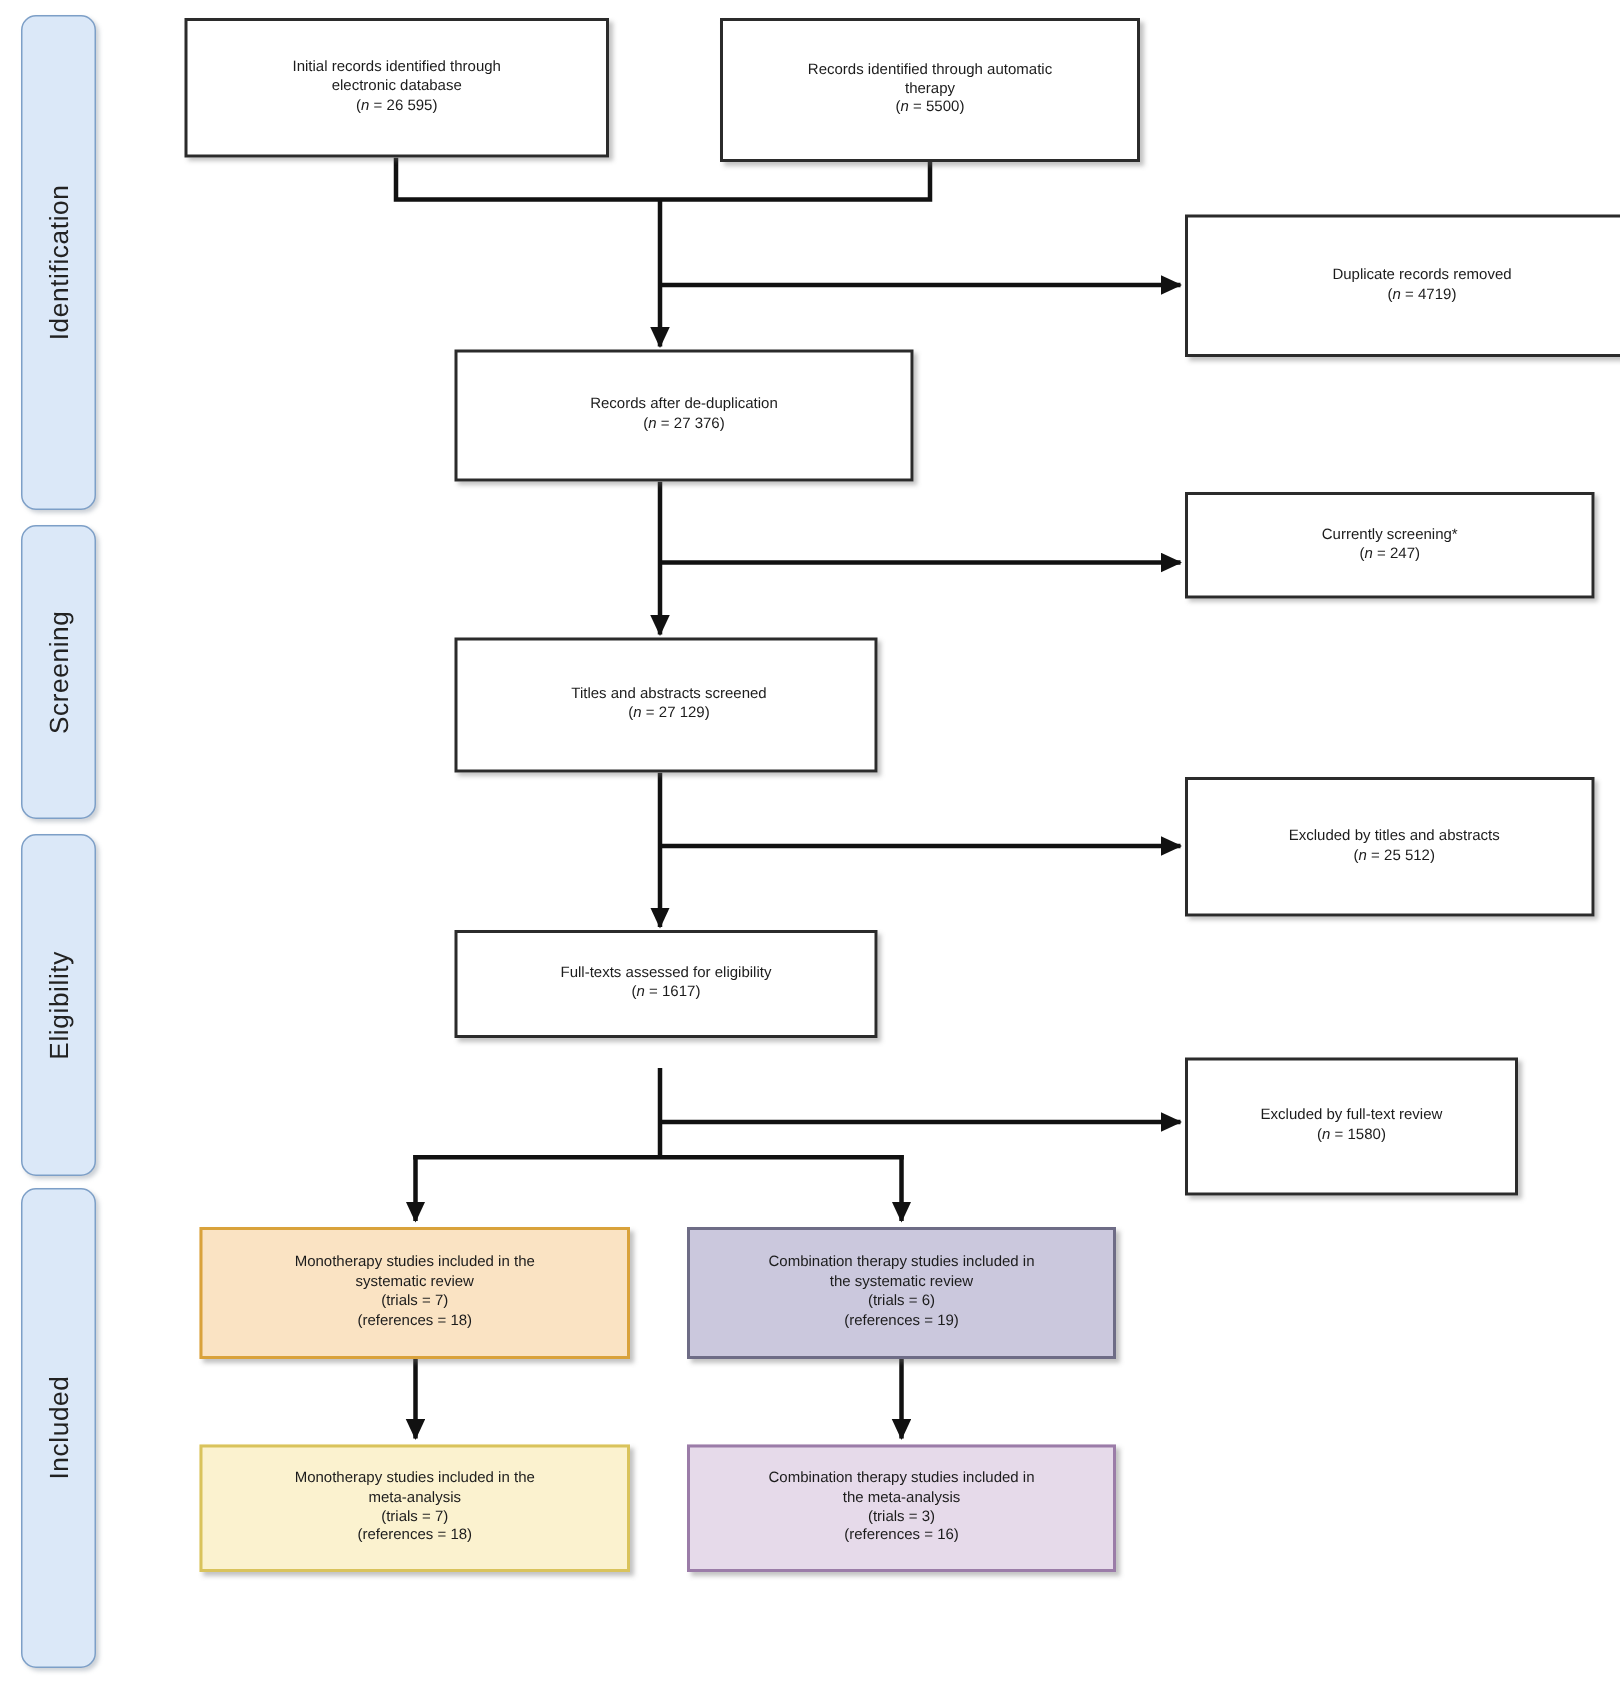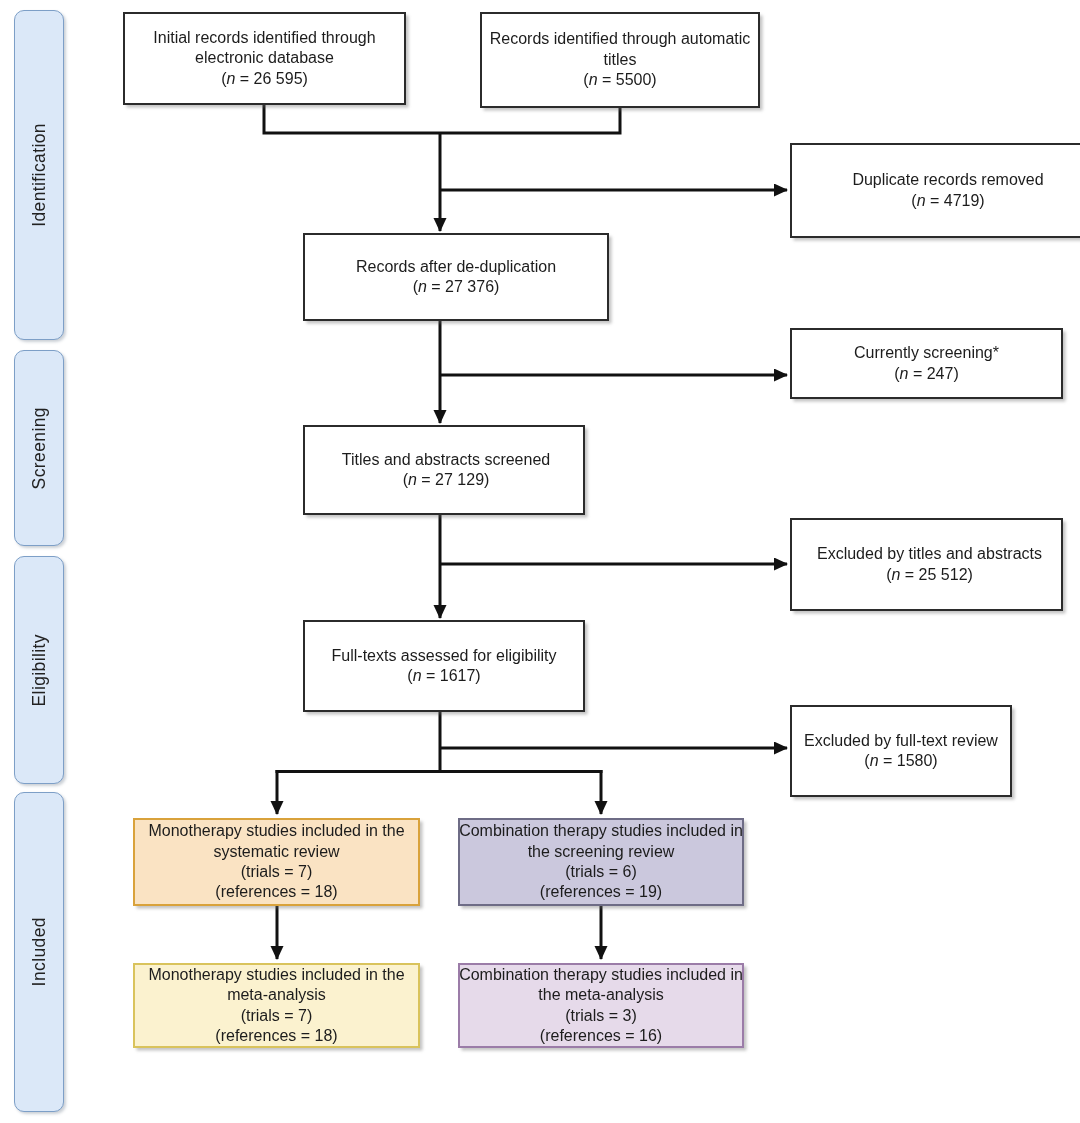--- a/index.html
+++ b/index.html
@@ -24,34 +24,34 @@
   #stage-screening      { top:350px; height:196px; }
   #stage-eligibility    { top:556px; height:228px; }
   #stage-included       { top:792px; height:320px; }
 
   
   .flow-box {
     position:absolute; z-index:3; box-sizing:border-box;
     background:#ffffff; border:2px solid #2b2b2b;
     box-shadow:2.5px 2.5px 3px rgba(110,110,110,.42);
     display:flex; flex-direction:column; align-items:center; justify-content:center;
-    text-align:center; font-size:16px; line-height:1.28; padding:4px 8px;
+    text-align:center; font-size:10px; line-height:1.28; padding:4px 8px;
   }
   .flow-box div { white-space:nowrap; }
   .flow-box i { font-style:italic; }
   .flow-box b { font-weight:normal; }
 
   #box-initial-records     { left:123px; top:12px;  width:283px; height:93px; }
   #box-auto-update         { left:480px; top:12px;  width:280px; height:96px; }
   #box-duplicates-removed  { left:790px; top:143px; width:316px; height:95px; }
   #box-after-dedup         { left:303px; top:233px; width:306px; height:88px; }
   #box-currently-screening { left:790px; top:328px; width:273px; height:71px; }
   #box-titles-screened     { left:303px; top:425px; width:282px; height:90px;padding-left:12px; }
   #box-excluded-titles     { left:790px; top:518px; width:273px; height:93px;padding-left:14px; }
-  #box-fulltexts-assessed  { left:303px; top:620px; width:282px; height:92px; }
+  #box-fulltexts-assessed  { left:303px; top:620px; width:282px; height:72px; }
   #box-excluded-fulltext   { left:790px; top:705px; width:222px; height:92px; }
   #box-mono-systematic     { left:133px; top:818px; width:287px; height:88px; }
   #box-combo-systematic    { left:458px; top:818px; width:286px; height:88px; }
   #box-mono-meta           { left:133px; top:963px; width:287px; height:85px; }
   #box-combo-meta          { left:458px; top:963px; width:286px; height:85px; }
 </style>
 </head>
 <body>
 
 <div class="canvas">
@@ -92,21 +92,21 @@
   </div>
 
   <div id="boxes-layer">
       <div class="flow-box" id="box-initial-records">
         <div>Initial records identified through</div>
         <div>electronic database</div>
         <div>(<i>n</i> = 26 595)</div>
       </div>
       <div class="flow-box" id="box-auto-update">
         <div>Records identified through automatic</div>
-        <div>titles</div>
+        <div>therapy</div>
         <div>(<i>n</i> = 5500)</div>
       </div>
       <div class="flow-box" id="box-duplicates-removed">
         <div>Duplicate records removed</div>
         <div>(<i>n</i> = 4719)</div>
       </div>
       <div class="flow-box" id="box-after-dedup">
         <div>Records after de-duplication</div>
         <div>(<i>n</i> = 27 376)</div>
       </div>
@@ -131,21 +131,21 @@
         <div>(<i>n</i> = 1580)</div>
       </div>
       <div class="flow-box" id="box-mono-systematic" style="background: rgb(250, 227, 195); border-color: rgb(217, 162, 59);">
         <div><b>Monotherapy</b> studies included in the</div>
         <div>systematic review</div>
         <div>(trials = 7)</div>
         <div>(references = 18)</div>
       </div>
       <div class="flow-box" id="box-combo-systematic" style="background: rgb(203, 200, 221); border-color: rgb(110, 108, 134);">
         <div><b>Combination</b> therapy studies included in</div>
-        <div>the screening review</div>
+        <div>the systematic review</div>
         <div>(trials = 6)</div>
         <div>(references = 19)</div>
       </div>
       <div class="flow-box" id="box-mono-meta" style="background: rgb(251, 242, 207); border-color: rgb(217, 195, 92);">
         <div><b>Monotherapy</b> studies included in the</div>
         <div>meta-analysis</div>
         <div>(trials = 7)</div>
         <div>(references = 18)</div>
       </div>
       <div class="flow-box" id="box-combo-meta" style="background: rgb(230, 218, 234); border-color: rgb(155, 124, 168);">

